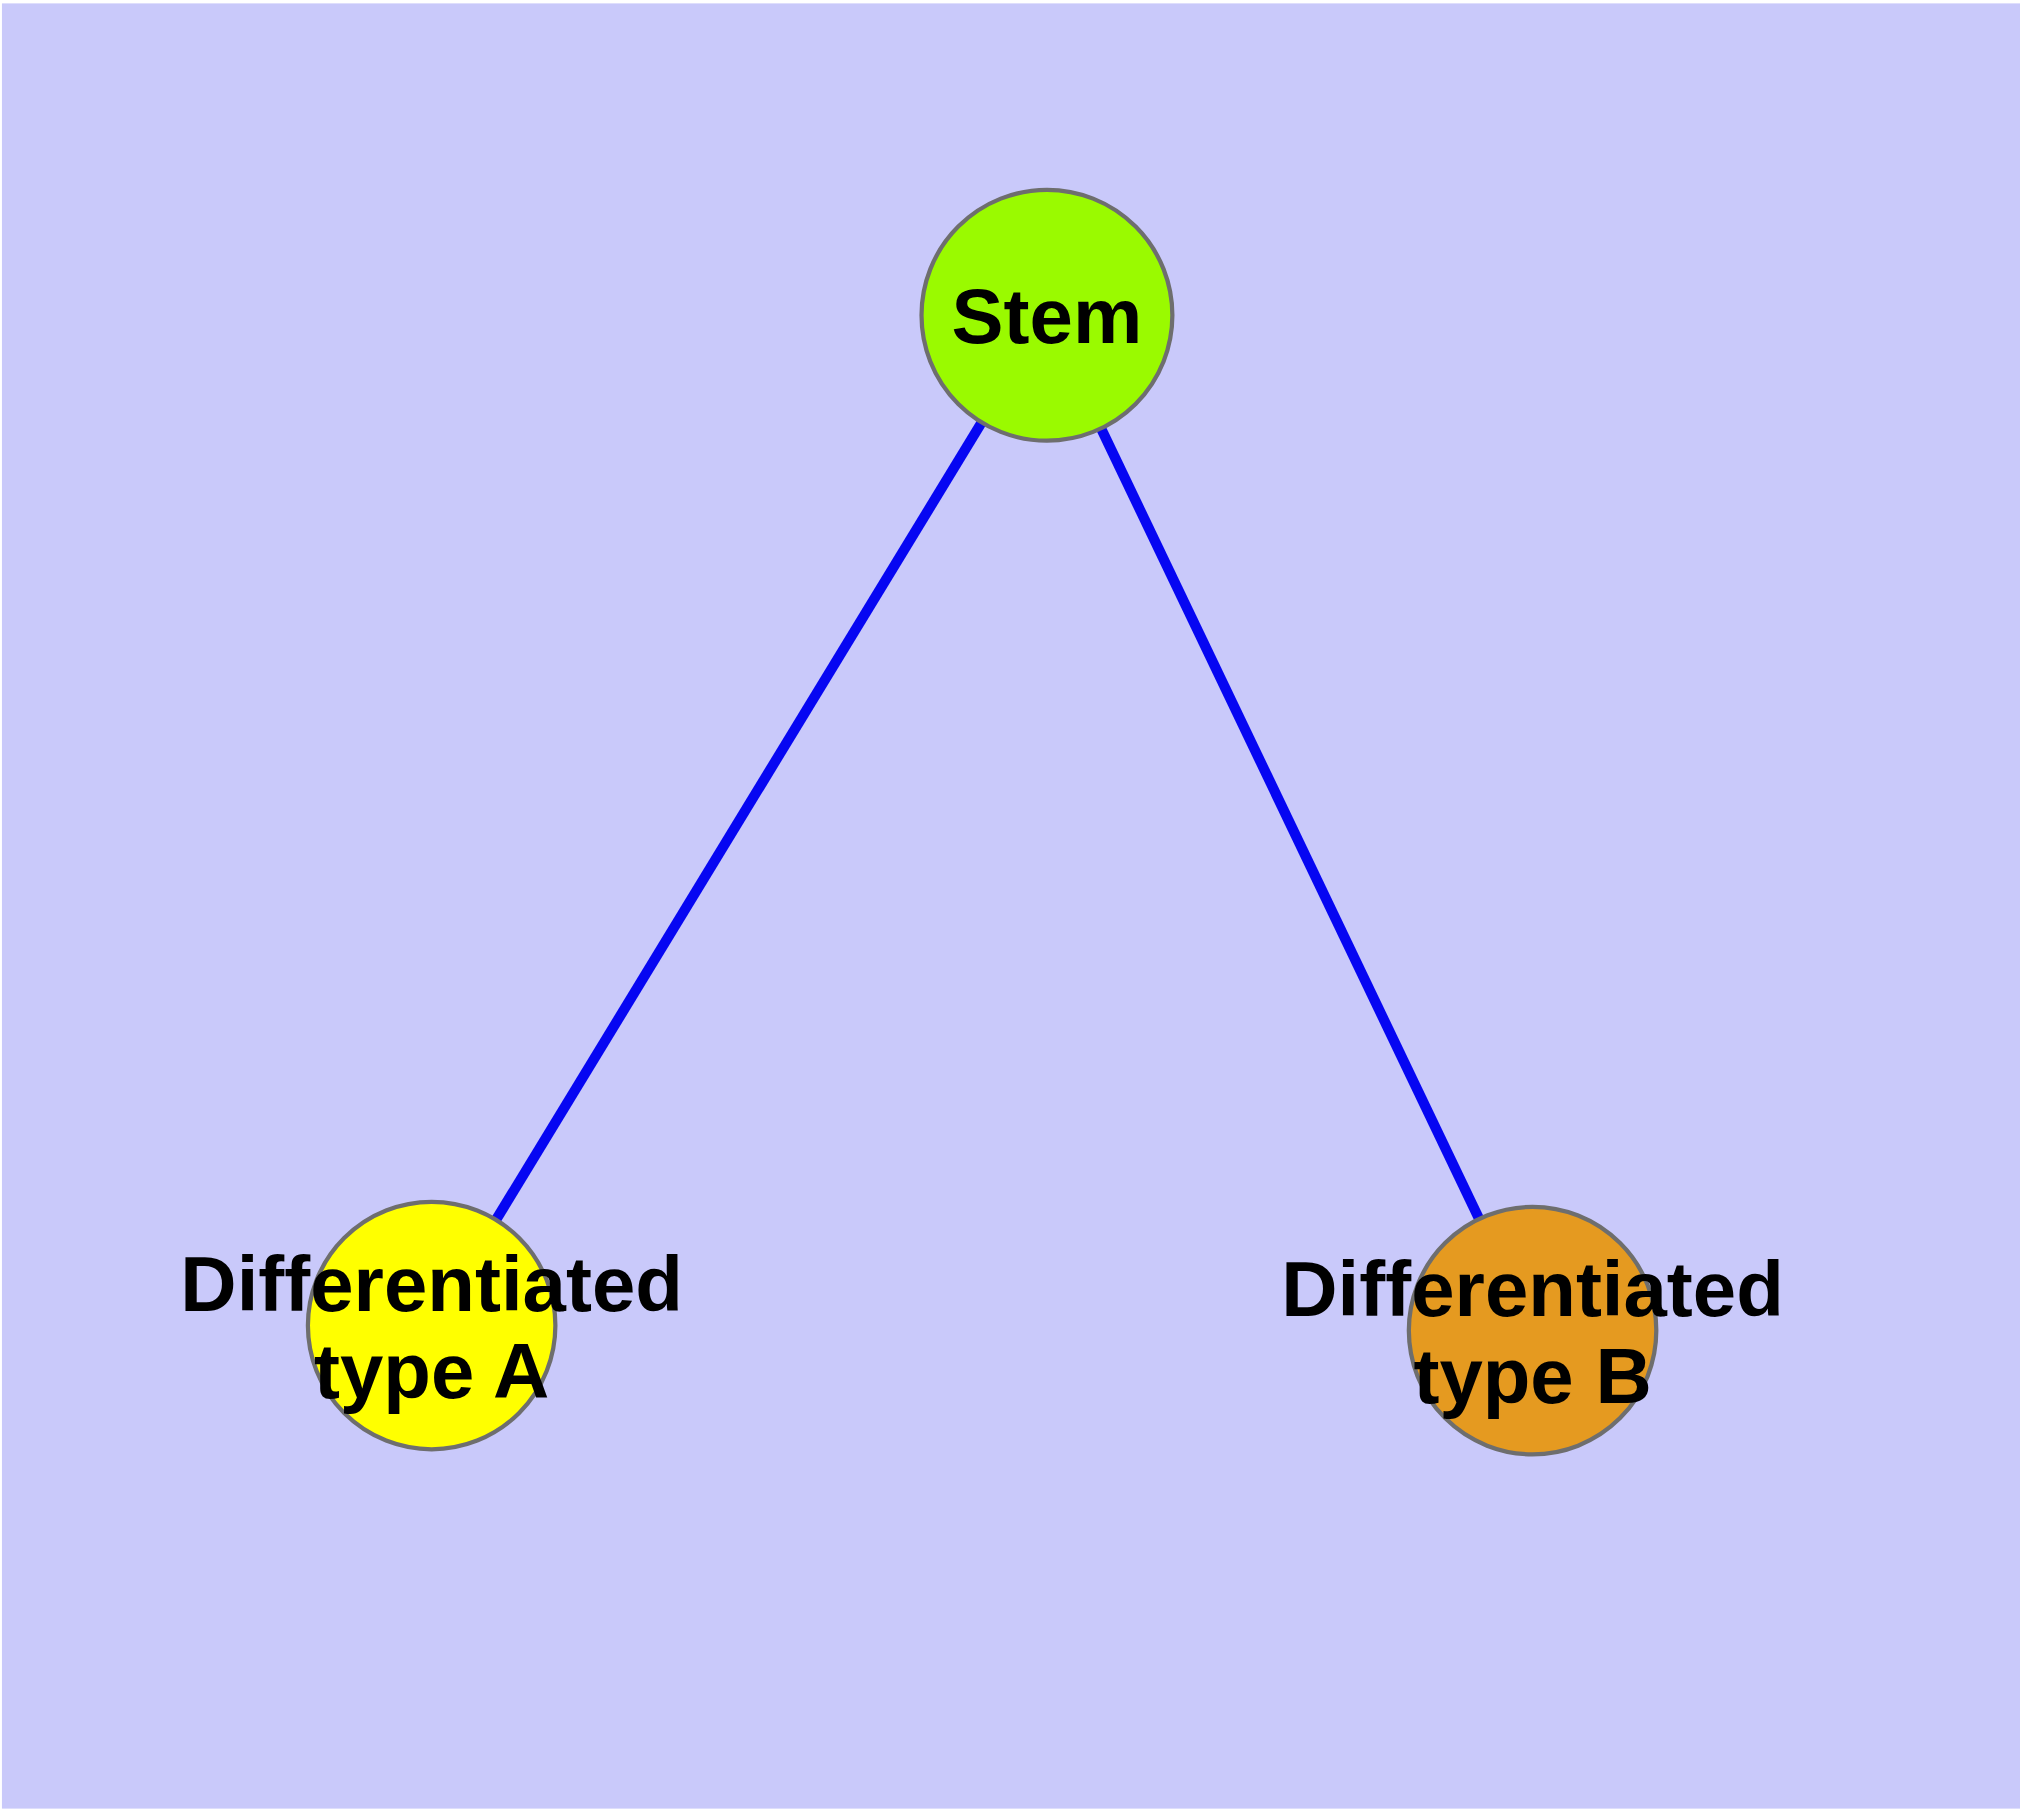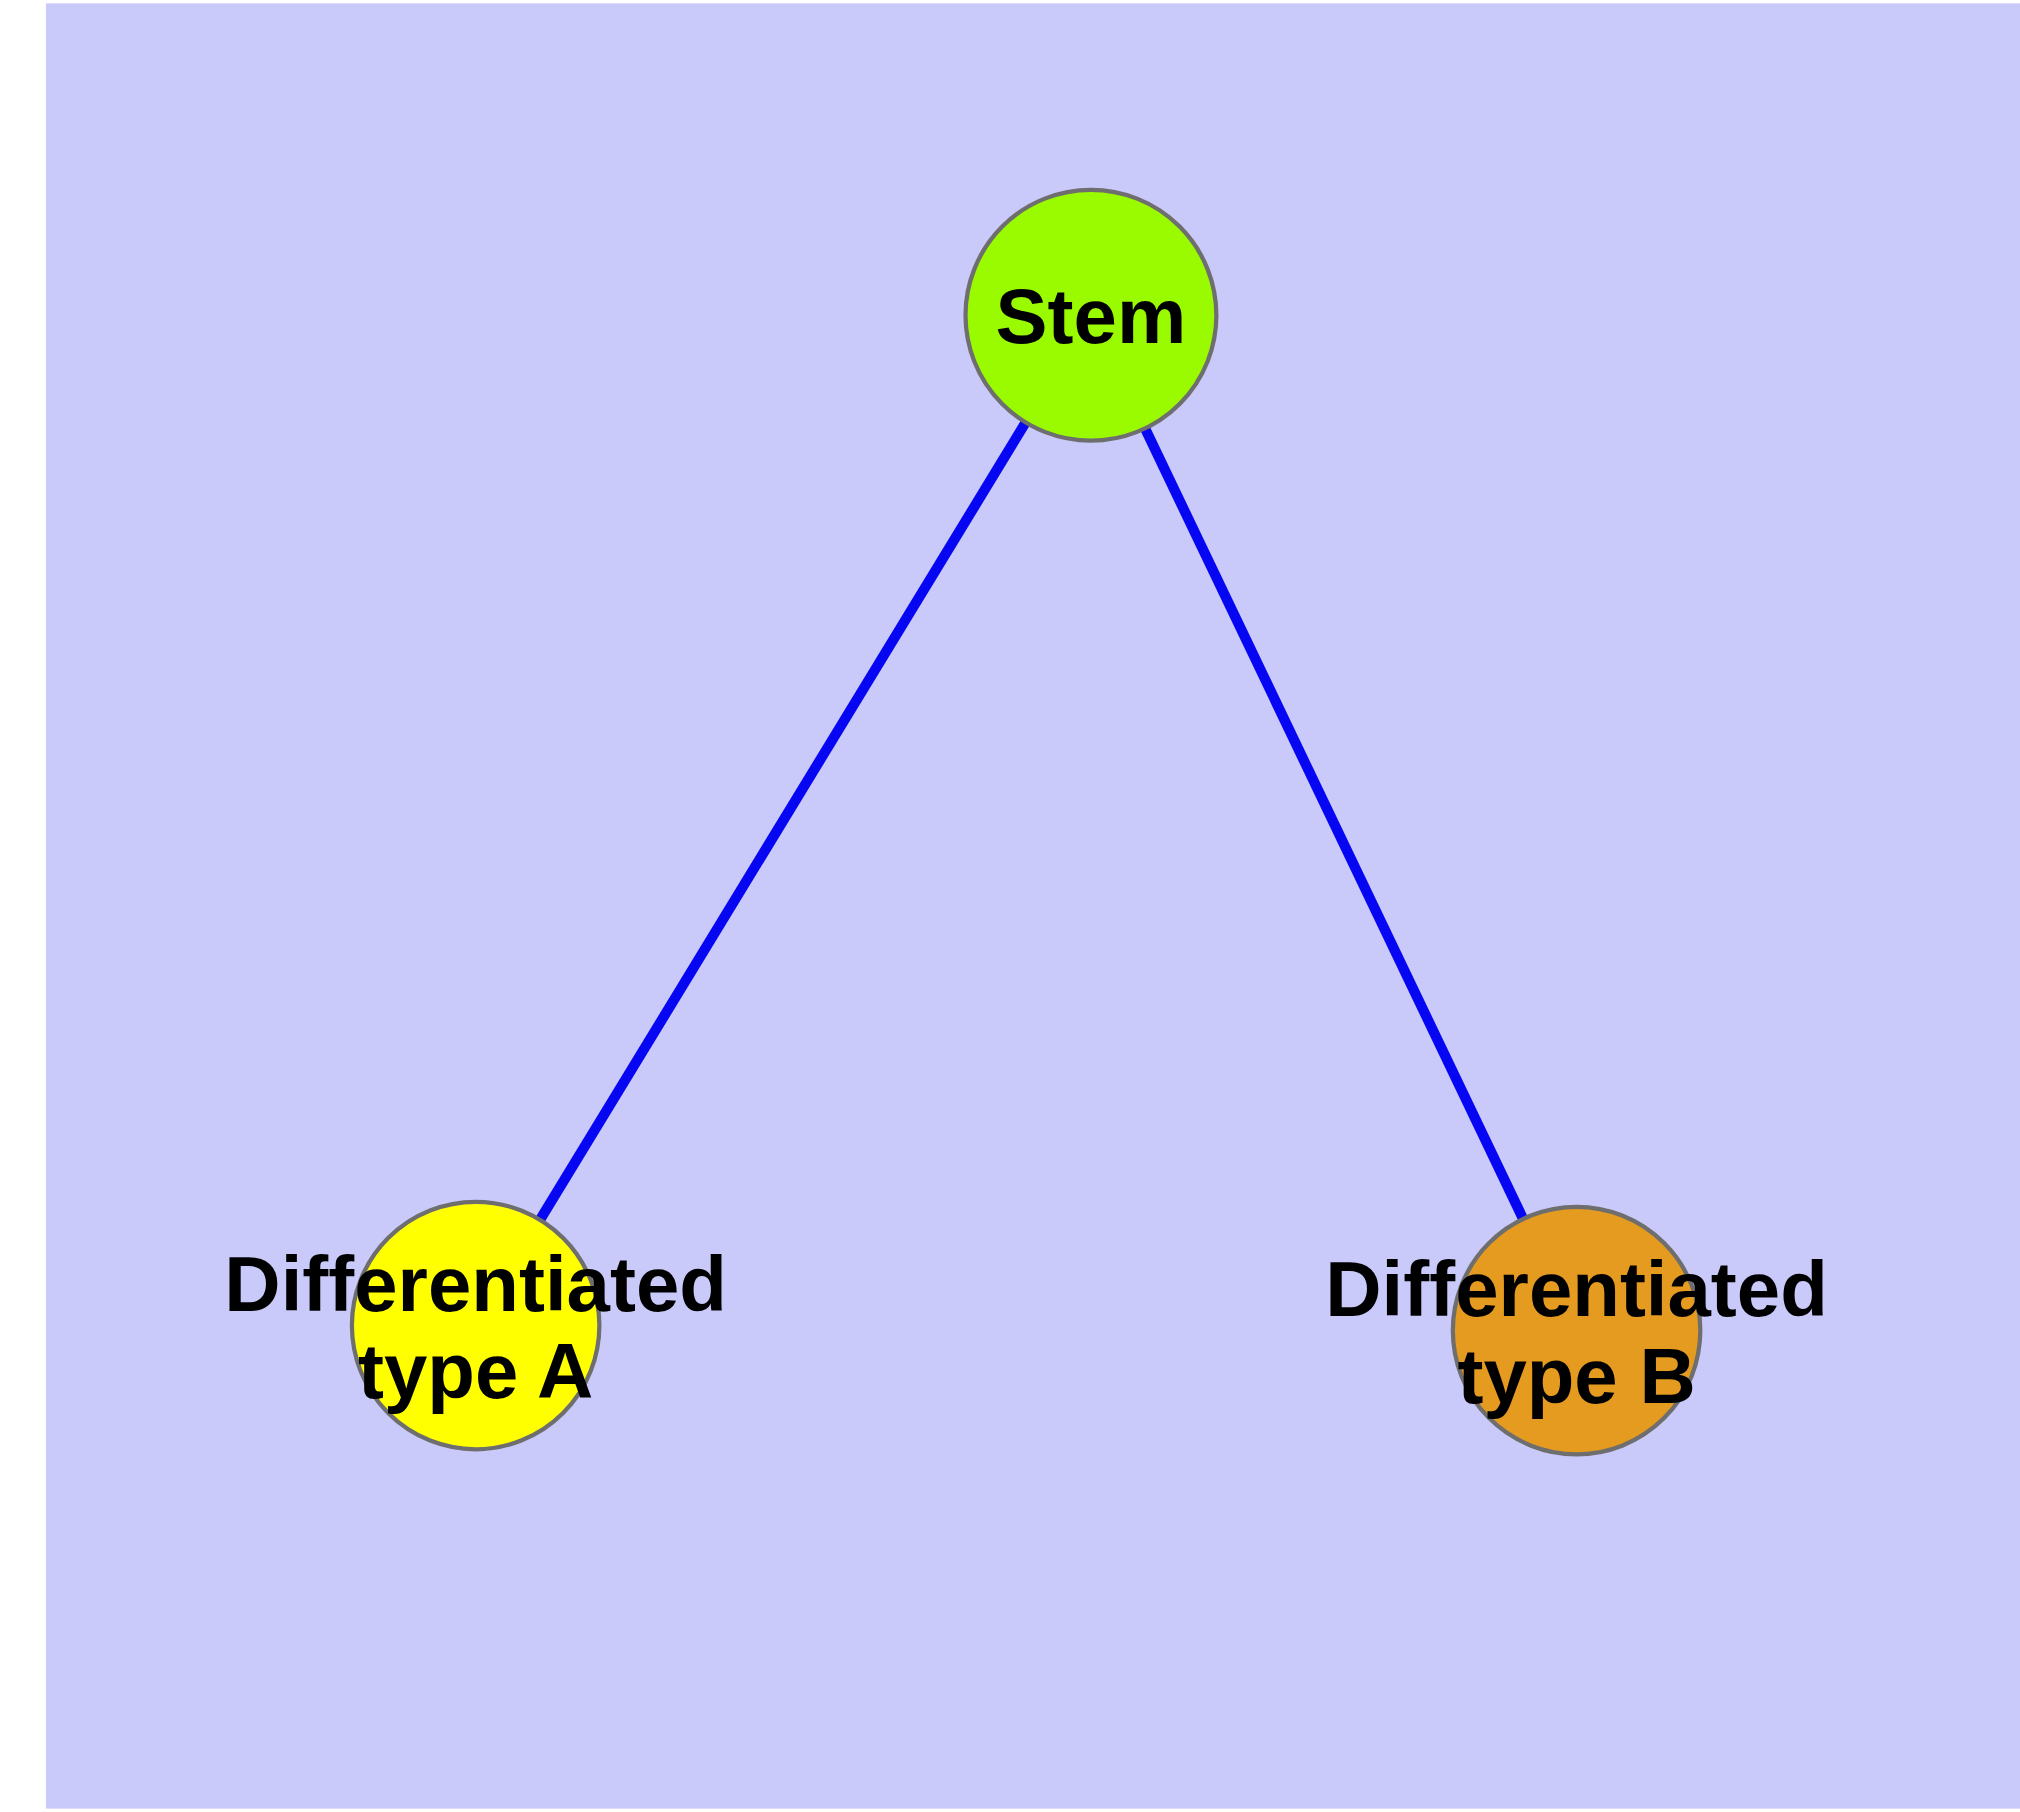--- a/index.html
+++ b/index.html
@@ -8,21 +8,20 @@
     background: #ffffff;
     width: 2021px;
     height: 1812px;
     overflow: hidden;
     font-family: "Liberation Sans", sans-serif;
   }
   .stage {
     position: relative;
     width: 1857px;
     height: 1812px;
-    padding-left: 44px;
   }
   svg {
     display: block;
   }
   .edge {
     stroke-width: 12px;
     fill: none;
   }
   .node {
     stroke-width: 5px;

